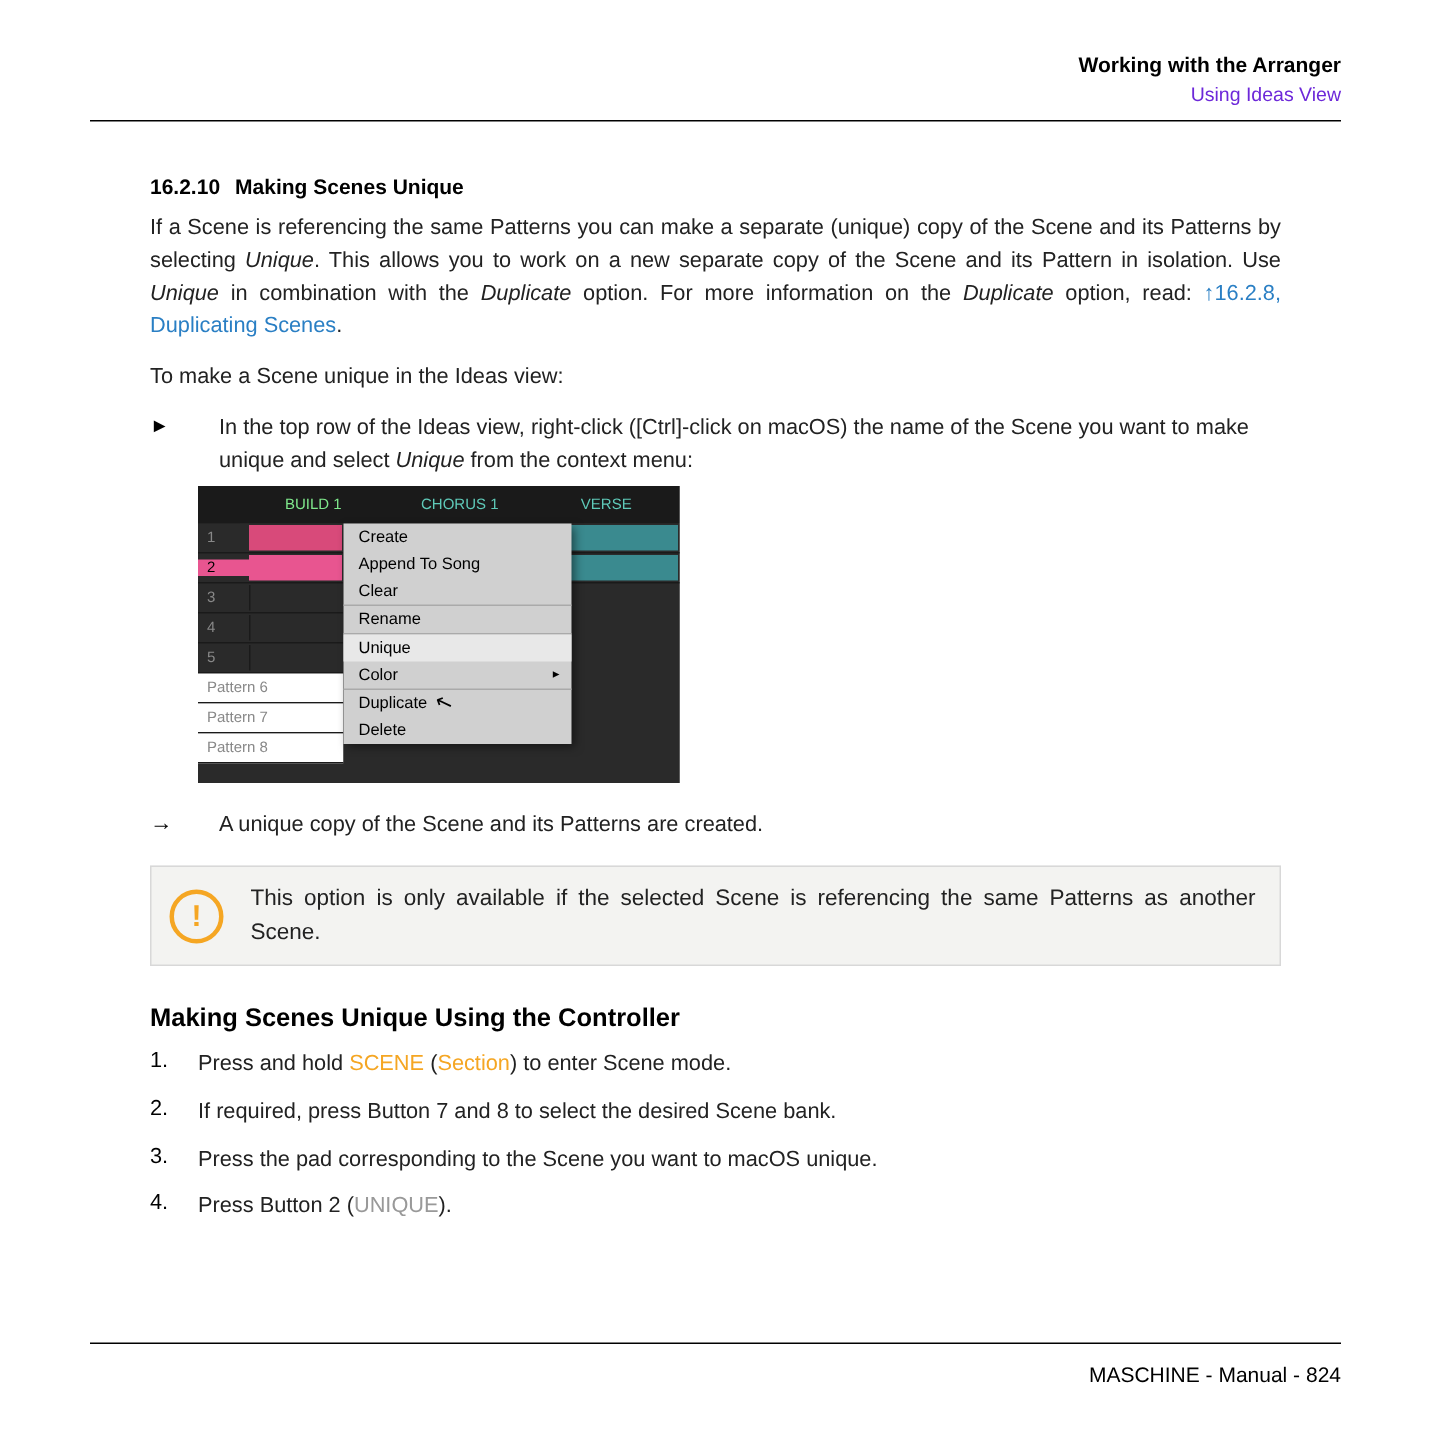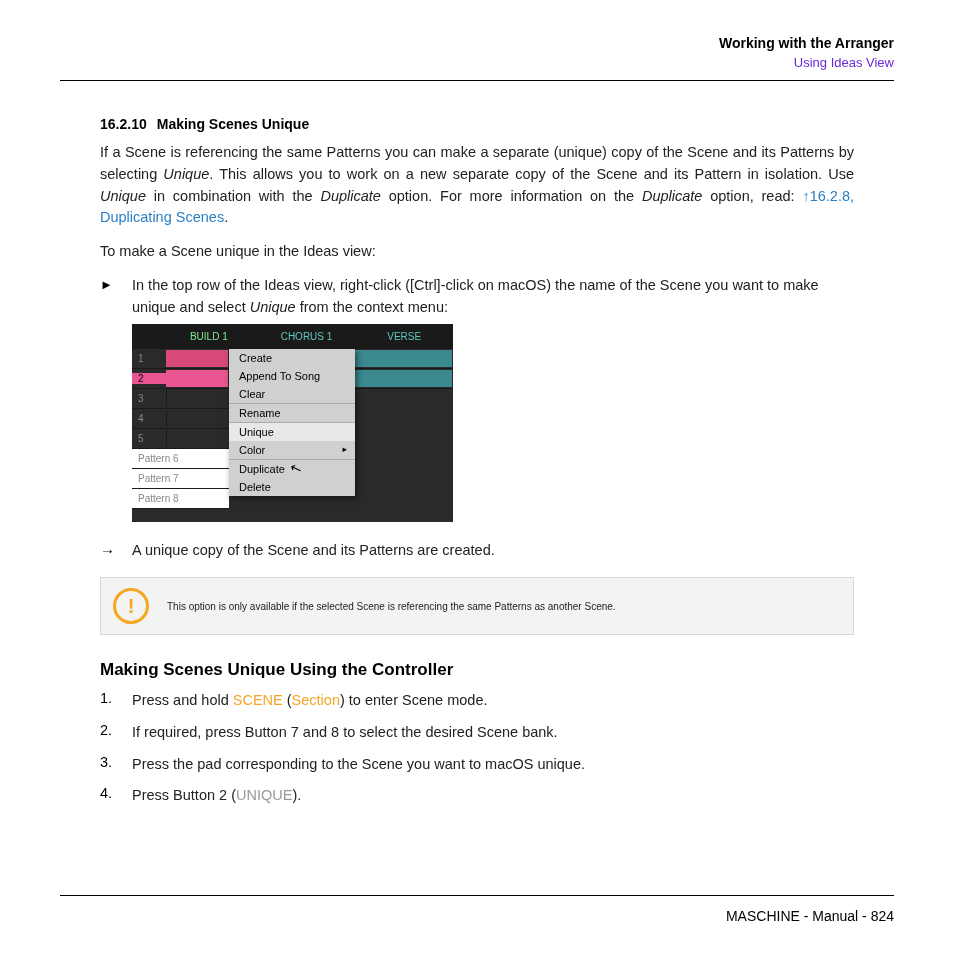--- a/index.html
+++ b/index.html
@@ -49,20 +49,21 @@
   }
   .para.justify { text-align: justify; }
   .link { color: #2a7fc4; cursor: pointer; }
   .italic { font-style: italic; }
   .orange { color: #f5a623; }
   .gray { color: #999; }
   .step-row {
     display: flex;
     align-items: flex-start;
     margin-bottom: 6px;
+    gap: 14px;
   }
   .step-mark {
     width: 32px;
     flex-shrink: 0;
     font-size: 15px;
   }
   .step-mark.arrow-filled::before { content: "►"; font-size:13px;}
   .step-mark.arrow-thin::before { content: "→"; }
   .step-body {
     flex: 1;
@@ -94,21 +95,21 @@
     border-radius: 50%;
     color: #f5a623;
     font-weight: bold;
     font-size: 20px;
     text-align: center;
     line-height: 30px;
     margin-right: 18px;
     flex-shrink: 0;
   }
   .info-text {
-    font-size: 10px;
+    font-size: 15px;
     line-height: 1.5;
     text-align: justify;
     color: #222;
     flex:1;
   }
   .h4 {
     font-weight: bold;
     font-size: 17px;
     margin-bottom: 10px;
   }
@@ -211,21 +212,21 @@
     padding-left:4px;
     box-sizing:border-box;
     color:#333;
     font-size:10px;
   }
   .c-teal { background:#3a8a8f; }
   .fig-menu {
     position: absolute;
     left: 97px;
     top: 25px;
-    width: 126px;
+    width: 152px;
     background: #d0d0d0;
     box-shadow: 2px 2px 6px rgba(0,0,0,0.5);
     z-index:10;
   }
   .fig-menu-item {
     padding: 3px 10px;
     font-size: 11px;
     color: #000;
     position:relative;
   }

